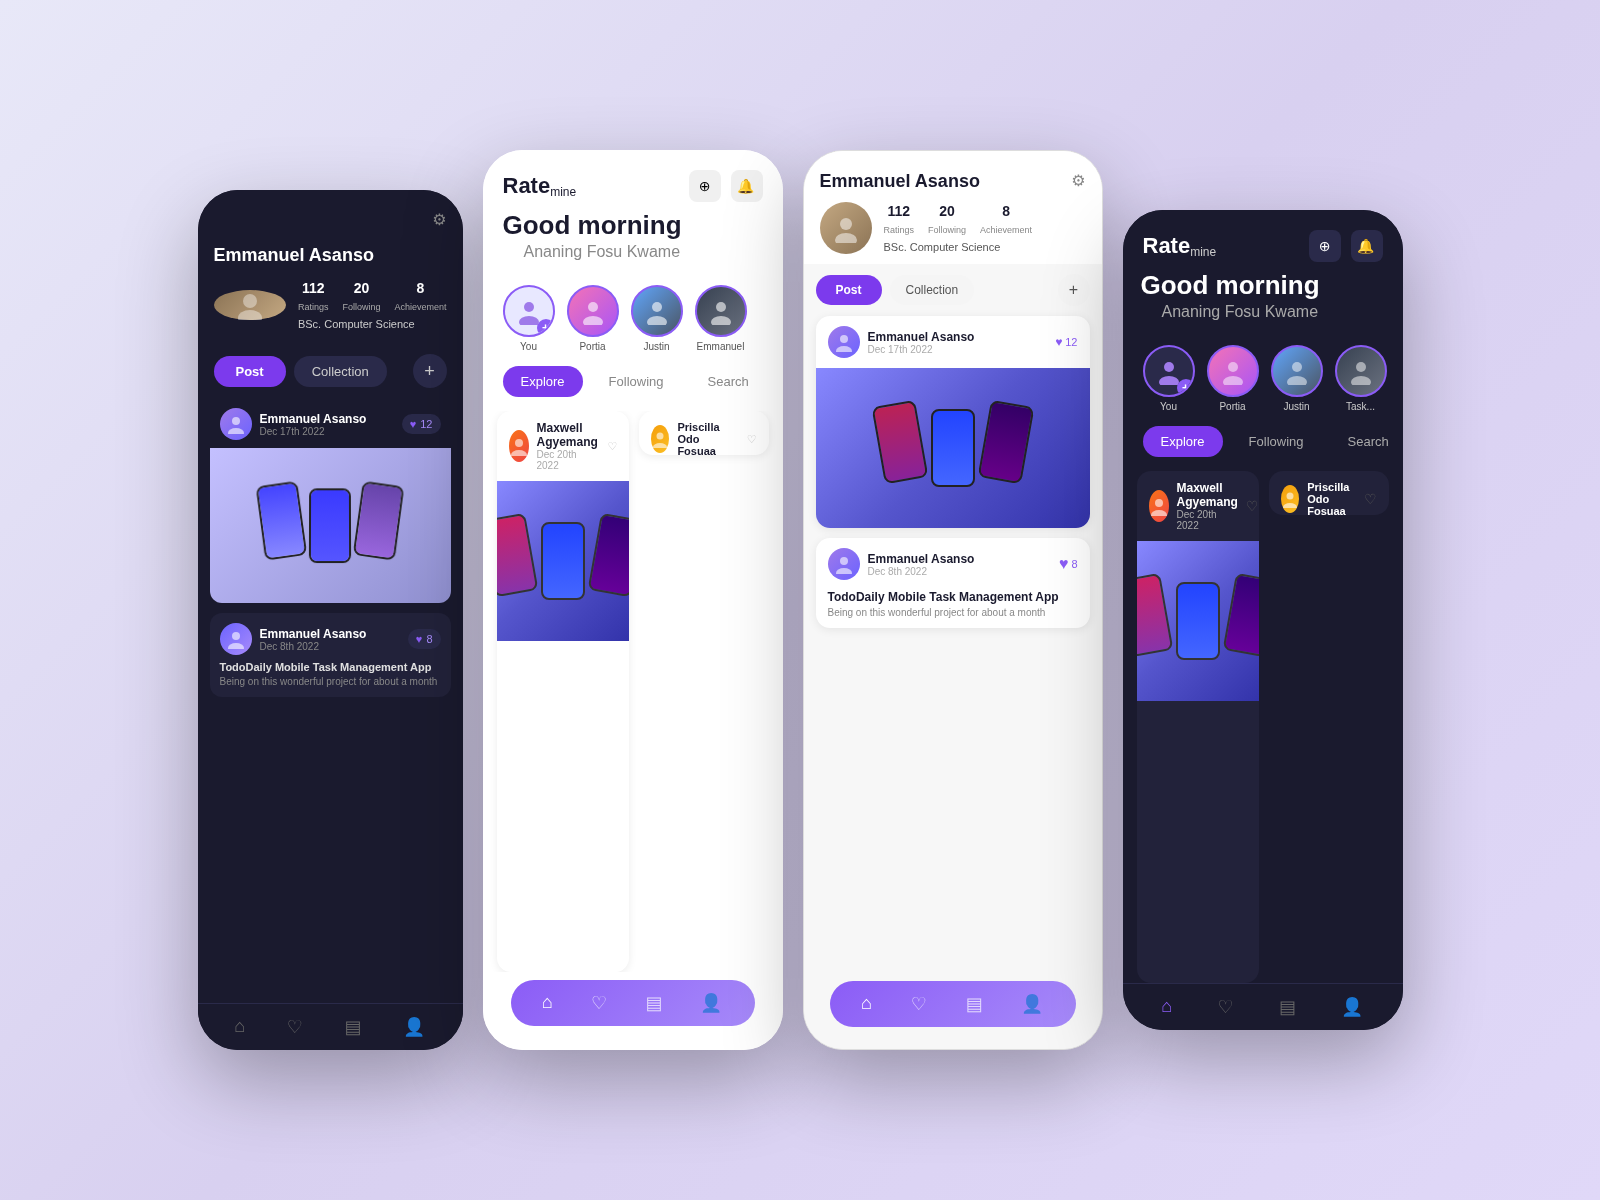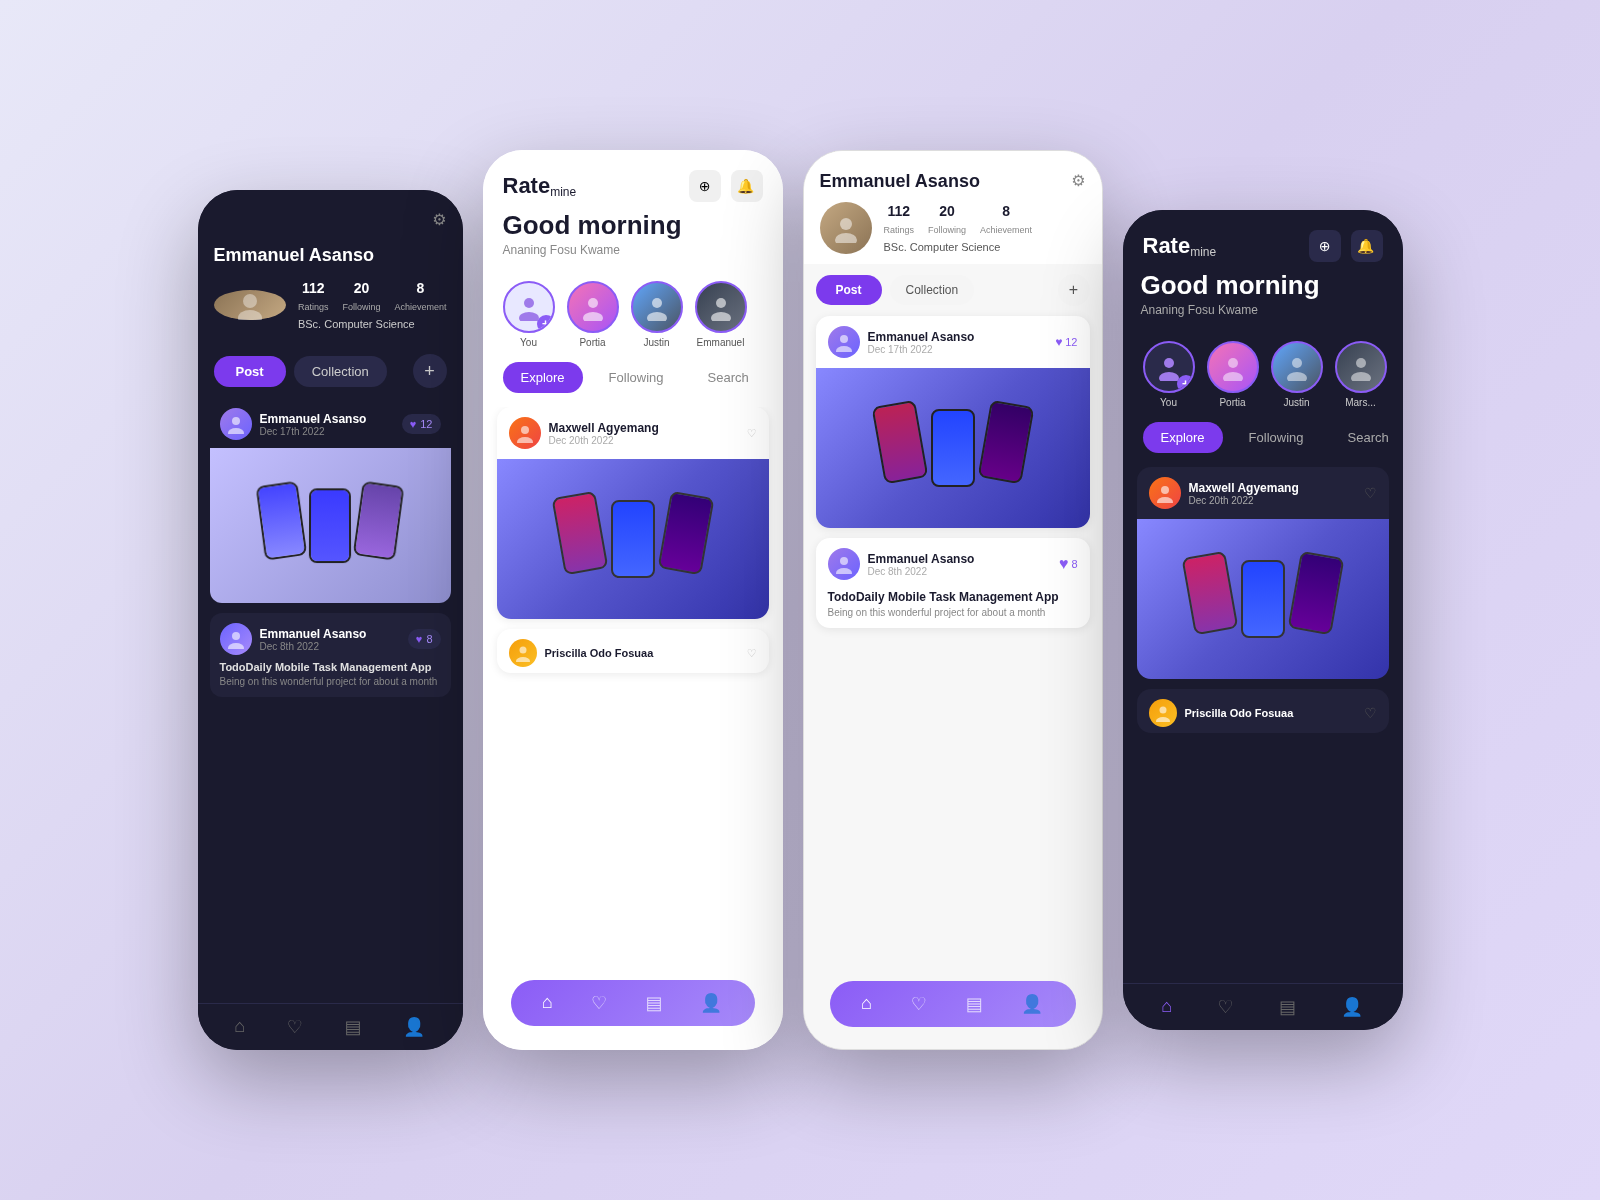--- a/index.html
+++ b/index.html
@@ -263,23 +263,24 @@
     }
 
     .greeting {
       font-size: 26px;
       font-weight: 700;
       color: #1a1a2e;
       margin-bottom: 2px;
     }
     .greeting-light { color: white; }
     .sub-greeting {
-      font-size: 12px;
+      font-size: 16px;
       color: #888;
       margin-bottom: 14px;
+      margin-left: 21px;
     }
     .sub-greeting-light { color: #aaa; }
 
     .story-row {
       display: flex;
       gap: 12px;
       padding: 0 20px 14px;
       overflow-x: hidden;
     }
     .story-item {
@@ -351,21 +352,21 @@
       color: #888;
     }
     .tab-inactive-dark { color: #aaa; }
 
     
     .feed {
       flex: 1;
       overflow: hidden;
       padding: 0 14px;
       display: flex;
-      flex-direction: column;
+      flex-direction: row;
       gap: 10px;
     }
     .feed-card {
       background: white;
       border-radius: 14px;
       overflow: hidden;
       box-shadow: 0 2px 8px rgba(0,0,0,0.08);
     }
     .feed-card-dark {
       background: #22223a;
@@ -926,21 +927,21 @@
           </div>
           <span class="story-name story-name-light">Justin</span>
         </div>
         <div class="story-item">
           <div class="story-avatar" style="background:linear-gradient(135deg,#374151,#6b7280);border-color:#8b5cf6;">
             <svg width="28" height="28" viewBox="0 0 28 28">
                 <circle cx="14" cy="10" r="5" fill="rgba(255,255,255,0.5)"></circle>
                 <ellipse cx="14" cy="25" rx="10" ry="6" fill="rgba(255,255,255,0.5)"></ellipse>
               </svg>
           </div>
-          <span class="story-name story-name-light">Mars...</span>
+          <span class="story-name story-name-light">Task...</span>
         </div>
       </div>
 
       <div class="tabs-row">
         <button class="tab-btn tab-active">Explore</button>
         <button class="tab-btn tab-inactive tab-inactive-dark">Following</button>
         <button class="tab-btn tab-inactive tab-inactive-dark">Search</button>
       </div>
 
       <div class="feed">

